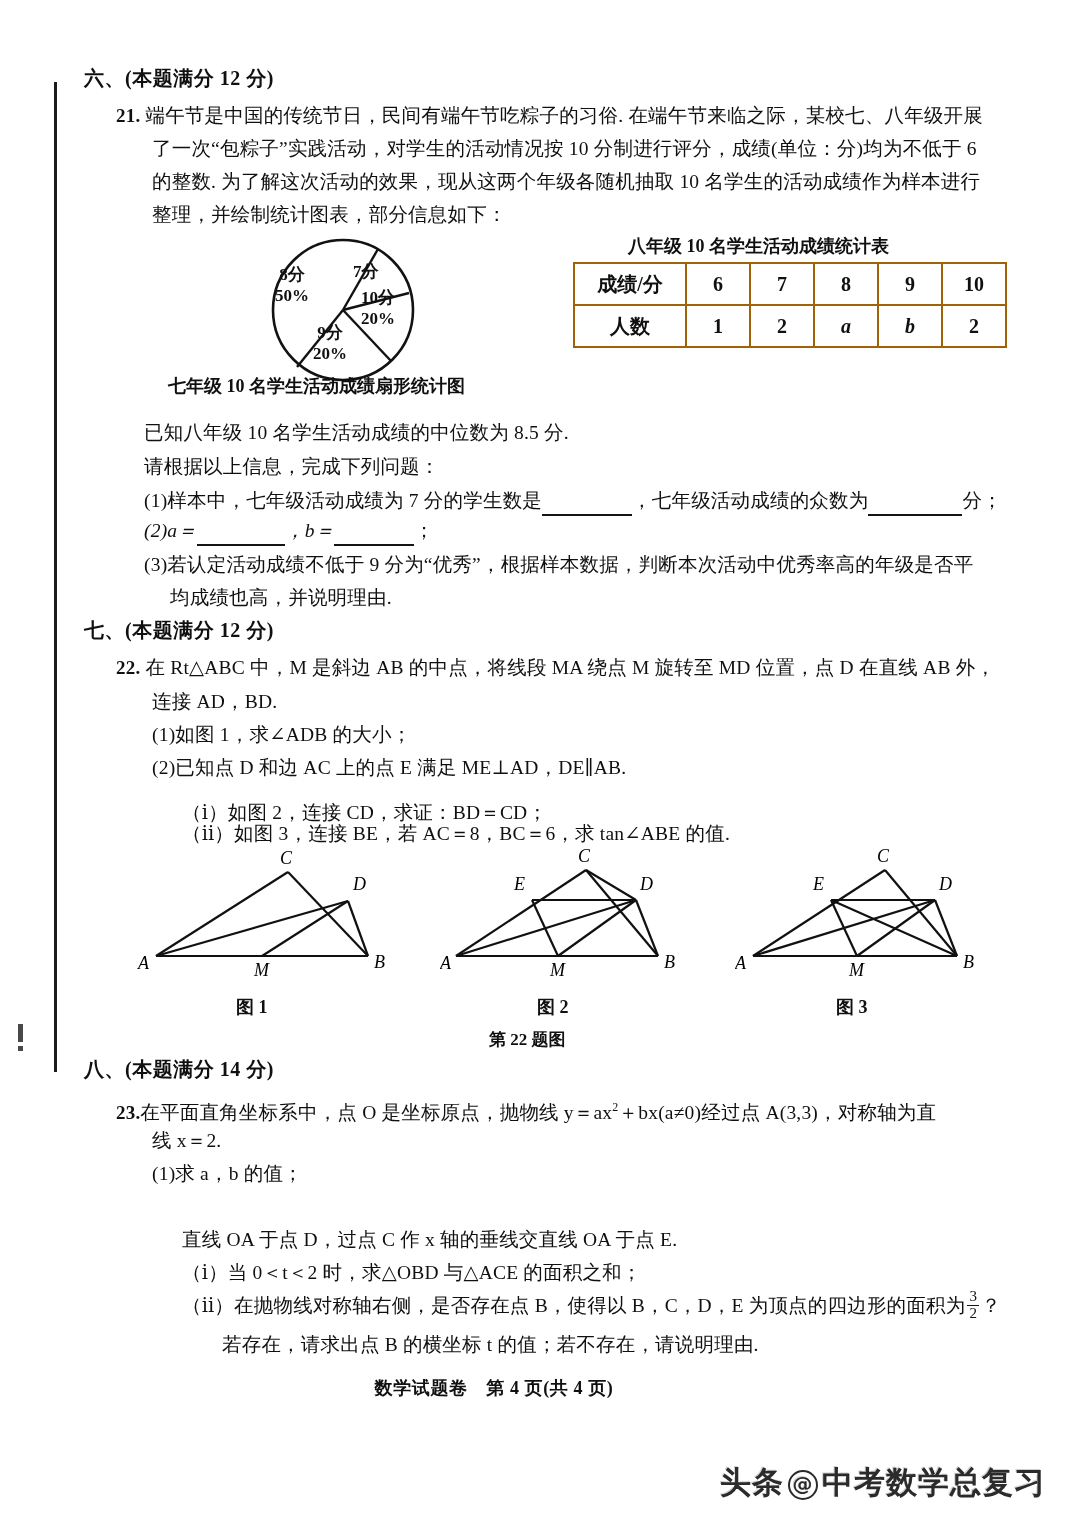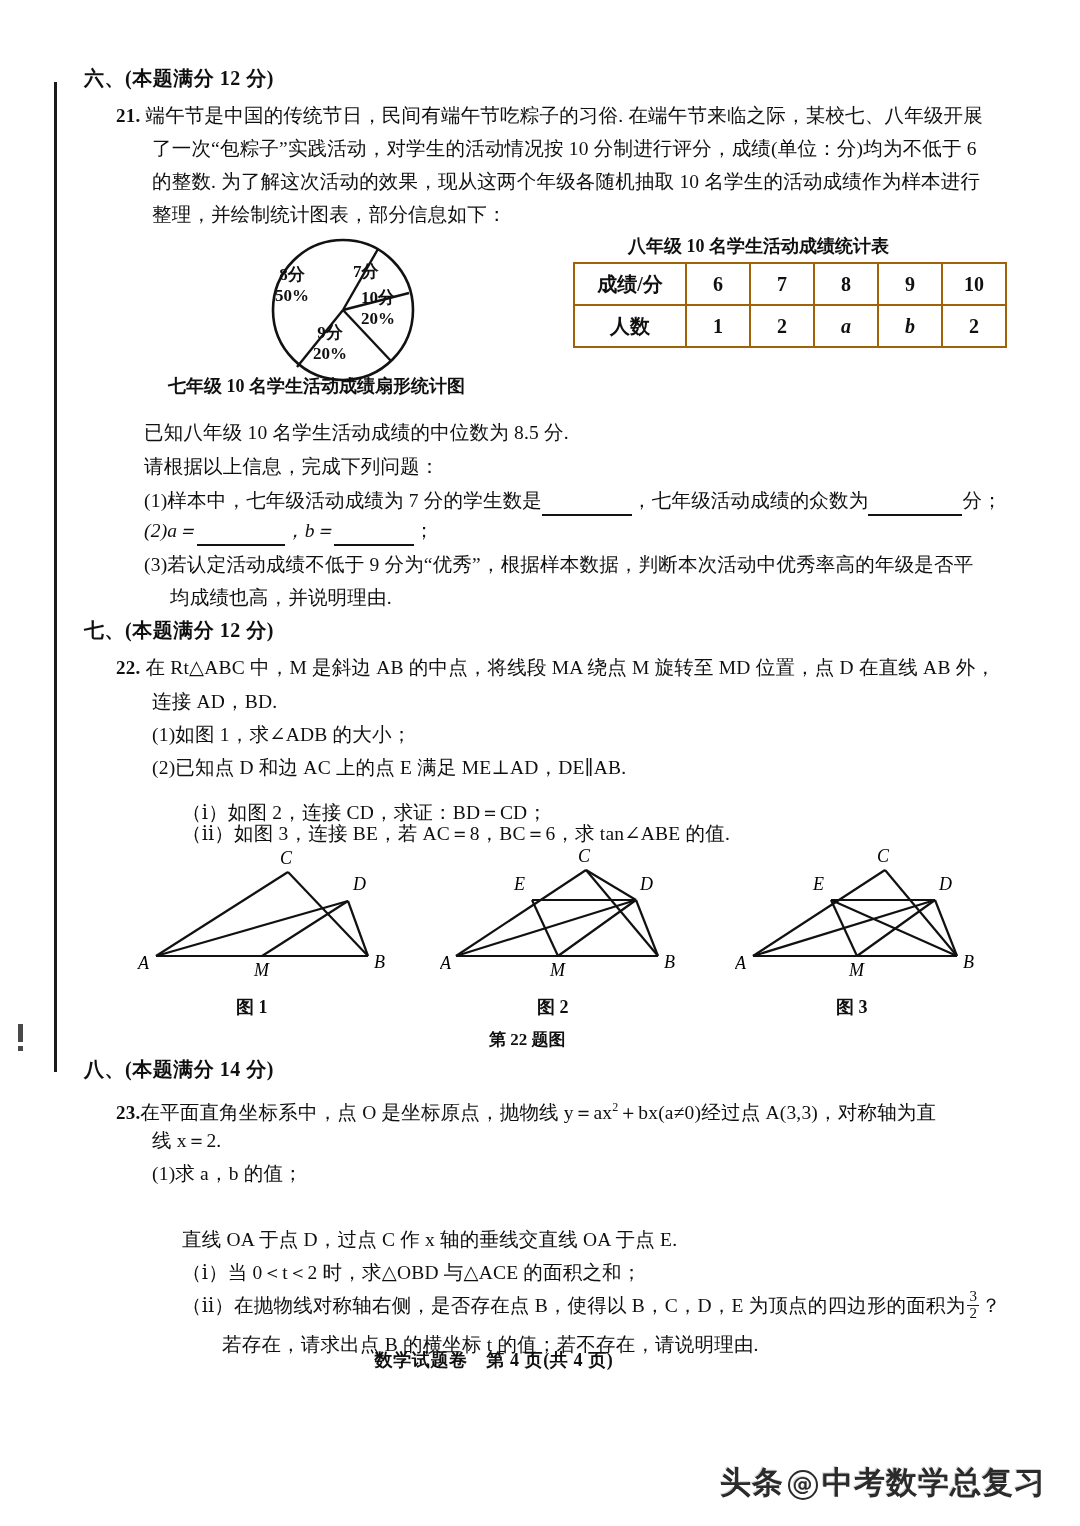--- a/index.html
+++ b/index.html
@@ -137,21 +137,21 @@
     top: 1028px;
     font-size: 17px;
     font-weight: bold;
     white-space: nowrap;
   }
 
   
   .footer {
     position: absolute;
     left: 0;
-    top: 1348px;
+    top: 1376px;
     width: 988px;
     text-align: center;
     font-size: 18px;
     font-weight: bold;
     letter-spacing: .6px;
   }
   .watermark {
     position: absolute;
     right: 34px;
     top: 1462px;

